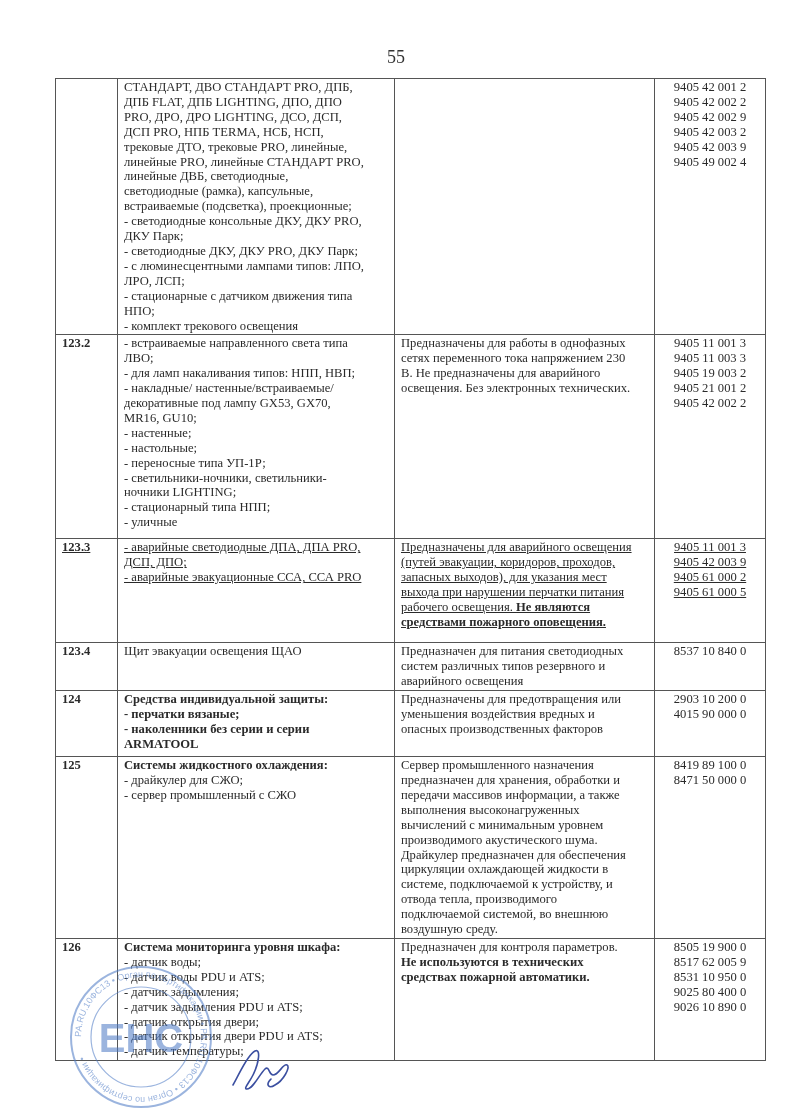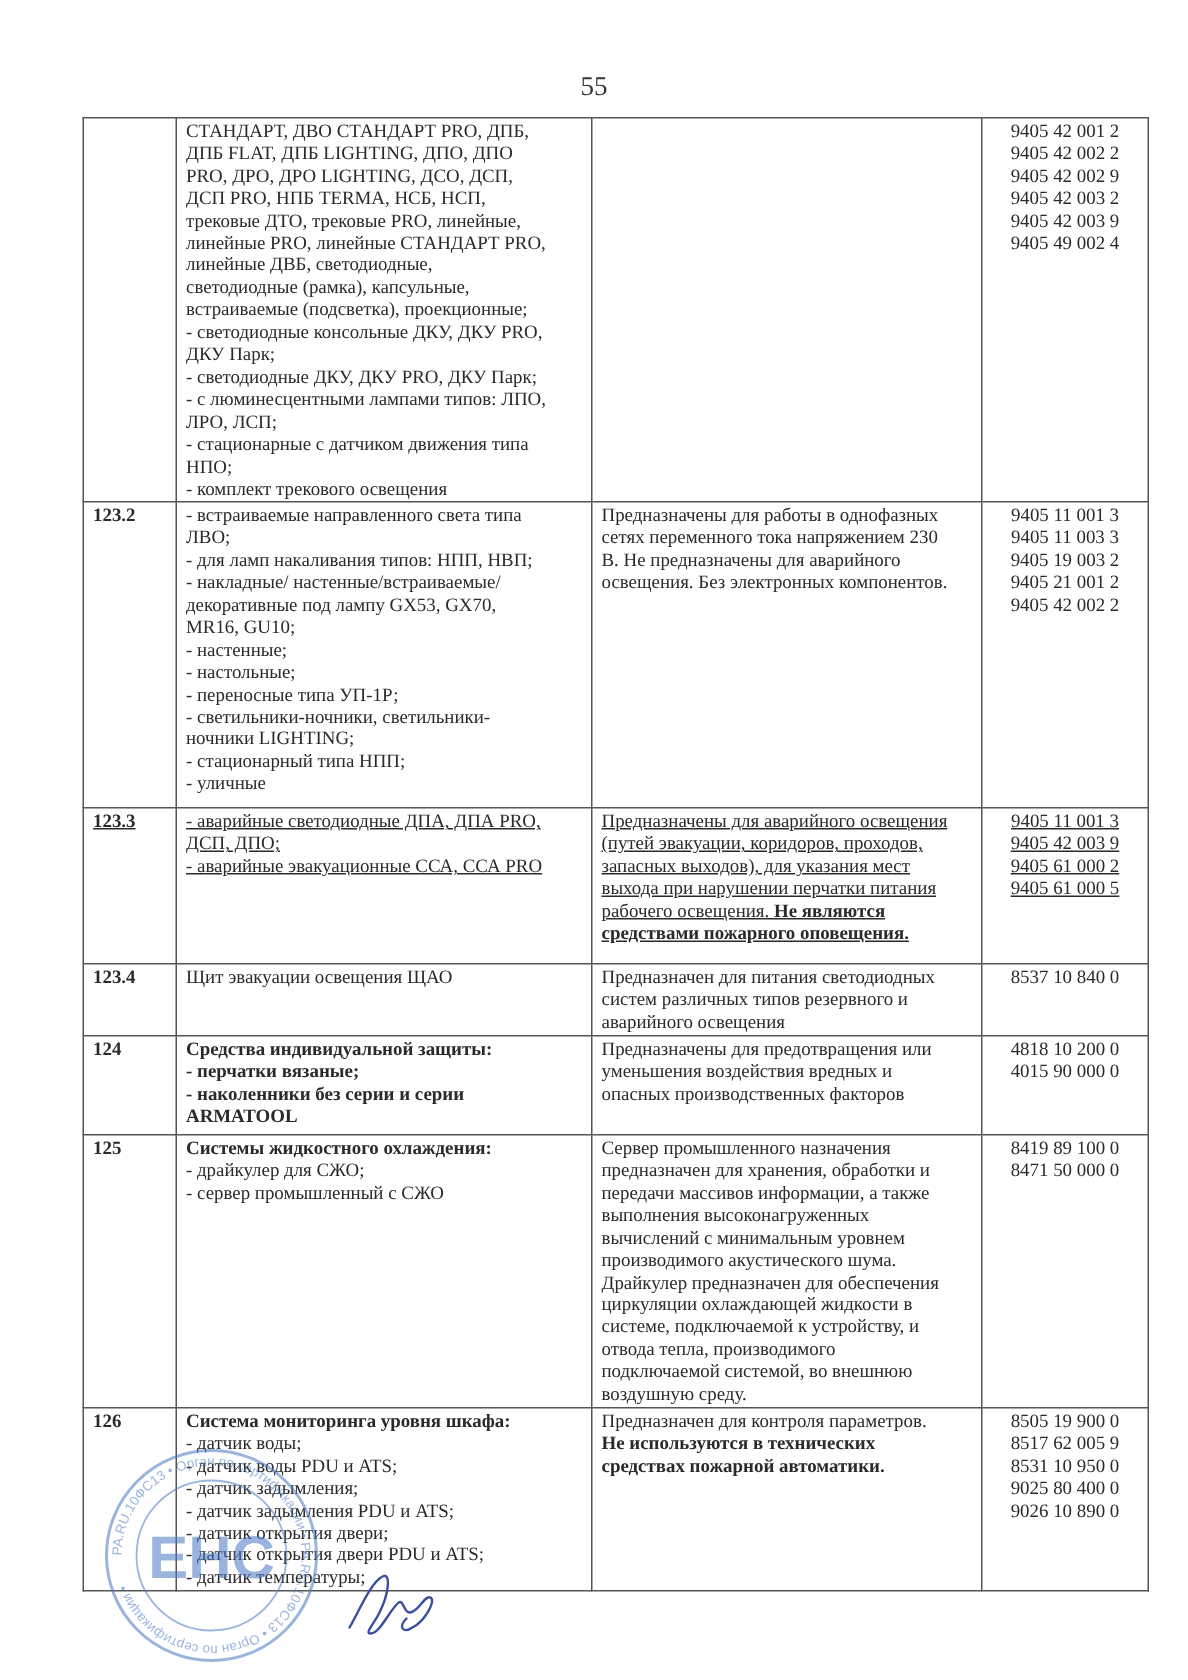--- a/index.html
+++ b/index.html
@@ -101,21 +101,21 @@
           <span class="line">- переносные типа УП-1Р;</span>
           <span class="line">- светильники-ночники, светильники-</span>
           <span class="line">ночники LIGHTING;</span>
           <span class="line">- стационарный типа НПП;</span>
           <span class="line">- уличные</span>
         </td>
         <td>
           <span class="line"><span>Предназначены для работы в однофазных</span></span>
           <span class="line"><span>сетях переменного тока напряжением 230</span></span>
           <span class="line"><span>В. Не предназначены для аварийного</span></span>
-          <span class="line"><span>освещения. Без электронных компонентов.</span></span>
+          <span class="line"><span>освещения. Без электронных технических.</span></span>
         </td>
         <td class="codes">
           <span class="line">9405 11 001 3</span>
           <span class="line">9405 11 003 3</span>
           <span class="line">9405 19 003 2</span>
           <span class="line">9405 21 001 2</span>
           <span class="line">9405 42 002 2</span>
         </td>
       </tr>
       <tr style="height: 104px; text-decoration: underline;">
@@ -161,21 +161,21 @@
           <span class="line bold">- перчатки вязаные;</span>
           <span class="line bold">- наколенники без серии и серии</span>
           <span class="line bold">ARMATOOL</span>
         </td>
         <td>
           <span class="line"><span>Предназначены для предотвращения или</span></span>
           <span class="line"><span>уменьшения воздействия вредных и</span></span>
           <span class="line"><span>опасных производственных факторов</span></span>
         </td>
         <td class="codes">
-          <span class="line">4818 10 200 0</span>
+          <span class="line">2903 10 200 0</span>
           <span class="line">4015 90 000 0</span>
         </td>
       </tr>
       <tr style="height: 178px;">
         <td class="num">125</td>
         <td>
           <span class="line bold">Системы жидкостного охлаждения:</span>
           <span class="line">- драйкулер для СЖО;</span>
           <span class="line">- сервер промышленный с СЖО</span>
         </td>

